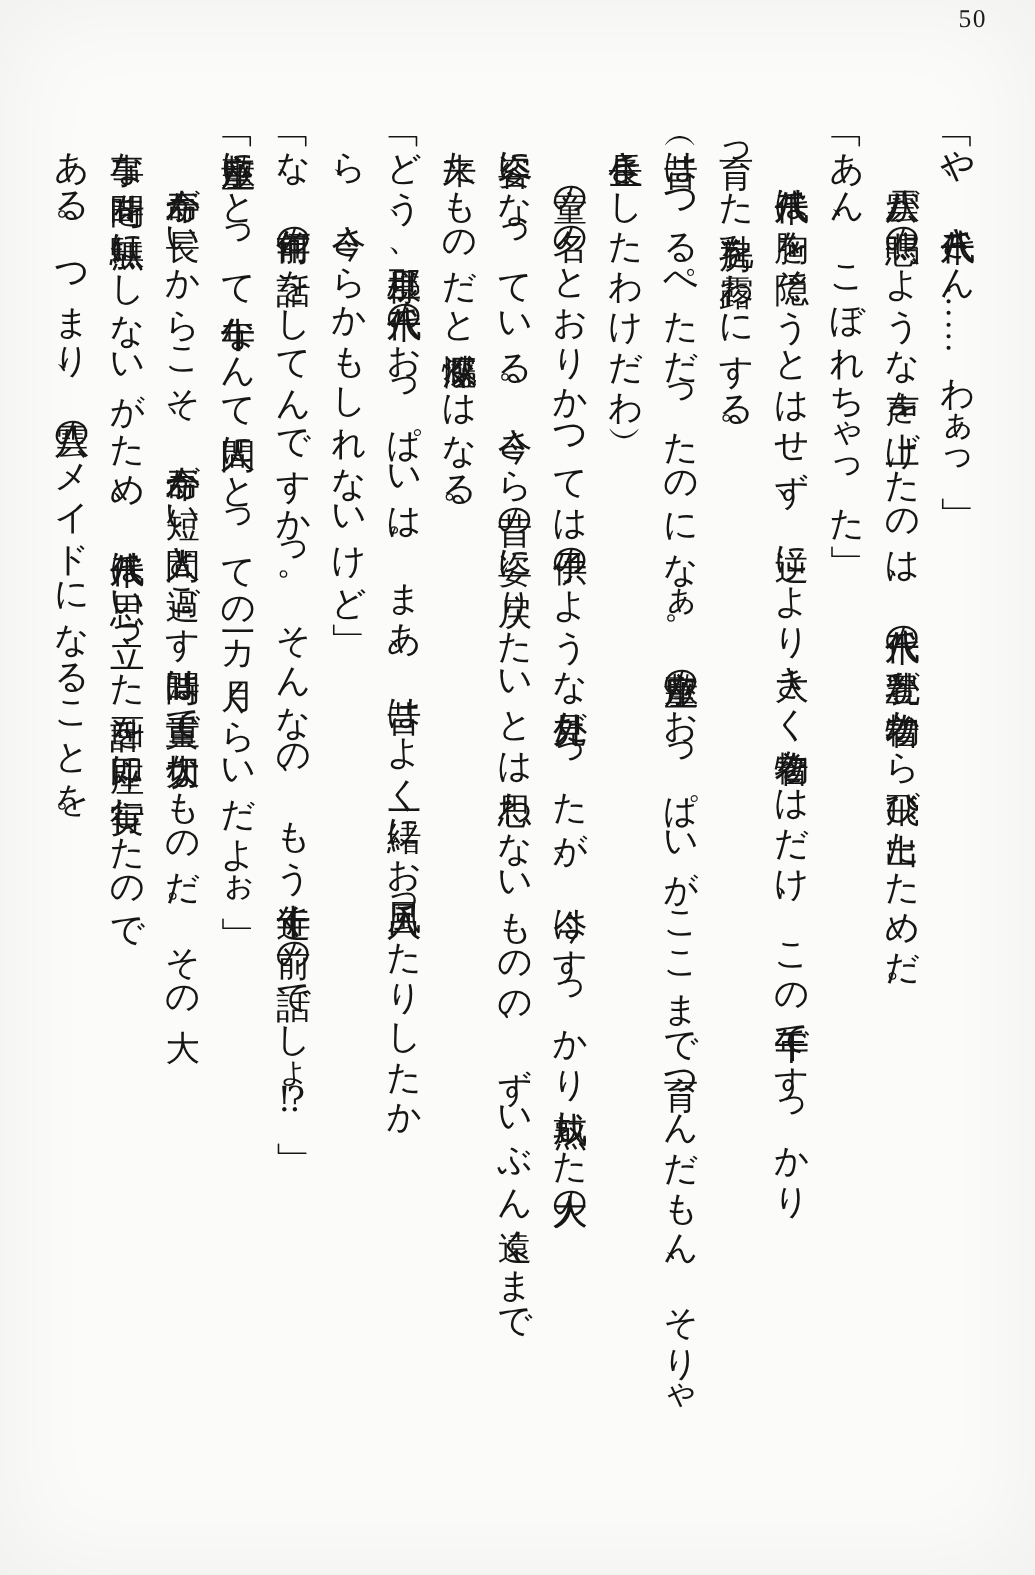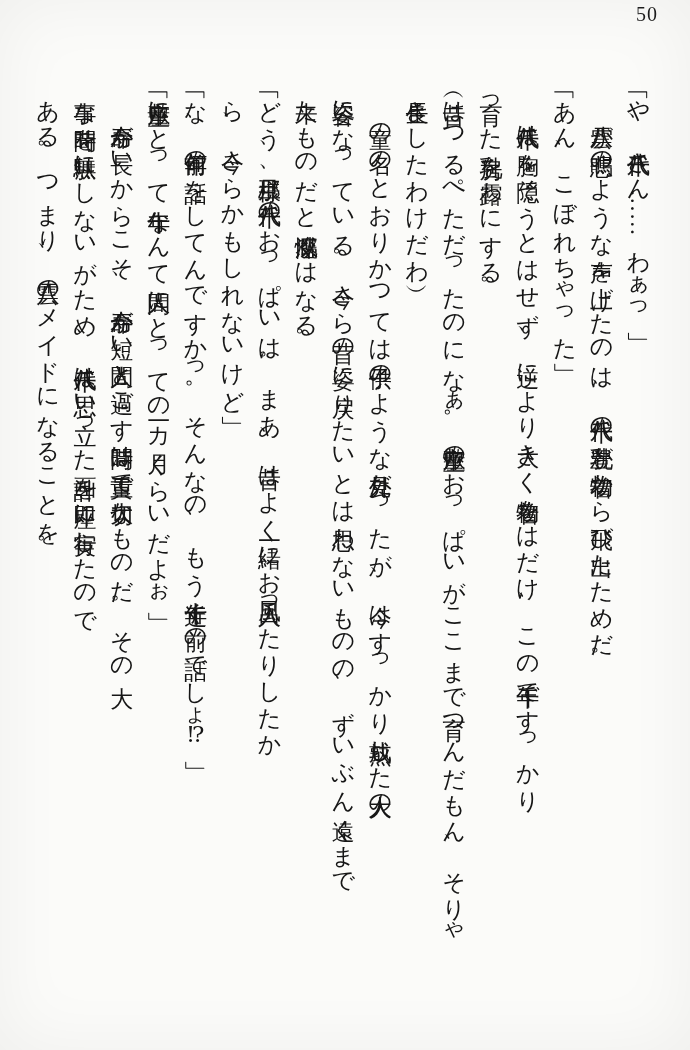--- a/index.html
+++ b/index.html
@@ -7,21 +7,21 @@
     width:690px;height:1050px;position:relative;overflow:hidden;
     background:#fbfbf9;color:#161616;
     font-family:"Liberation Serif","DejaVu Serif",serif;
   }
   .scan-vignette{
     position:absolute;inset:0;pointer-events:none;
     box-shadow:inset 0 0 70px rgba(0,0,0,0.05);
   }
   .page-number{
     position:absolute;top:3px;right:32px;
-    font-size:20px;letter-spacing:1px;color:#1d1d1d;
+    font-size:17px;letter-spacing:1px;color:#1d1d1d;
   }
   .text-block{
     position:absolute;top:84px;right:34px;height:952px;
     writing-mode:vertical-rl;text-orientation:mixed;
     font-size:23px;letter-spacing:0.45px;line-height:36.9px;
     white-space:nowrap;
   }
   .text-block p{margin:0;padding:0;}
   .text-block p.indent{text-indent:23.5px;}
 </style>

